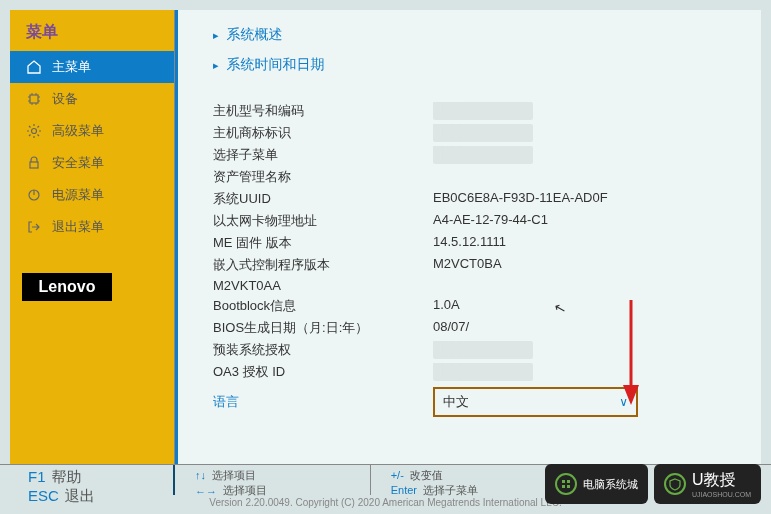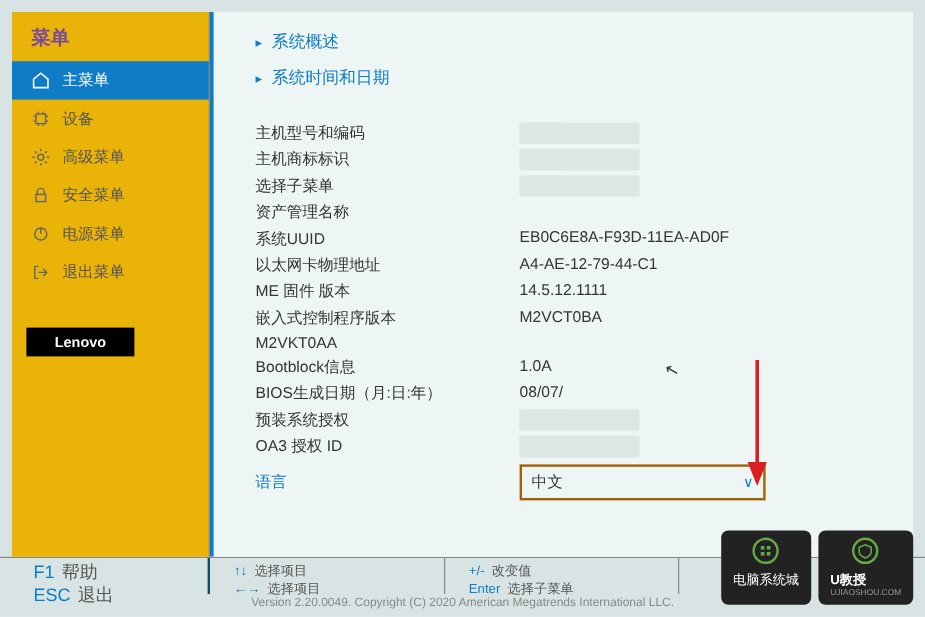--- a/index.html
+++ b/index.html
@@ -46,21 +46,21 @@
       display: flex;
       align-items: center;
       justify-content: center;
     }
     .logo {
       margin: 30px 12px 10px;
       background: #000;
       color: #fff;
       padding: 5px 10px;
       font-weight: bold;
-      font-size: 12px;
+      font-size: 16px;
       width: 90px;
       text-align: center;
     }
     .main {
       flex: 1;
       background: #eef5f5;
       padding: 12px 20px;
       position: relative;
       overflow: hidden;
     }
@@ -179,21 +179,20 @@
     }
     .badge {
       background: #222;
       color: #fff;
       padding: 6px 10px;
       border-radius: 6px;
       display: flex;
       align-items: center;
       gap: 6px;
       font-size: 11px;
-      flex-direction: column;
     }
     .badge-icon {
       width: 22px;
       height: 22px;
       border: 2px solid #6a4;
       border-radius: 50%;
       display: flex;
       align-items: center;
       justify-content: center;
     }
@@ -390,17 +389,17 @@
     </div>
     <span>电脑系统城</span>
   </div>
   <div class="badge">
     <div class="badge-icon">
       <svg width="14" height="14" viewBox="0 0 14 14">
           <path d="M7 2 L12 4 L12 8 Q12 11 7 13 Q2 11 2 8 L2 4 Z" fill="none" stroke="#6a4" stroke-width="1.3"></path>
         </svg>
     </div>
     <div>
-      <div style="font-size:11px;font-weight:bold">U教授</div>
+      <div style="font-size:16px;font-weight:normal">U教授</div>
       <div style="font-size:7px;color:#999">UJIAOSHOU.COM</div>
     </div>
   </div>
 </div>
 
 </body></html>

